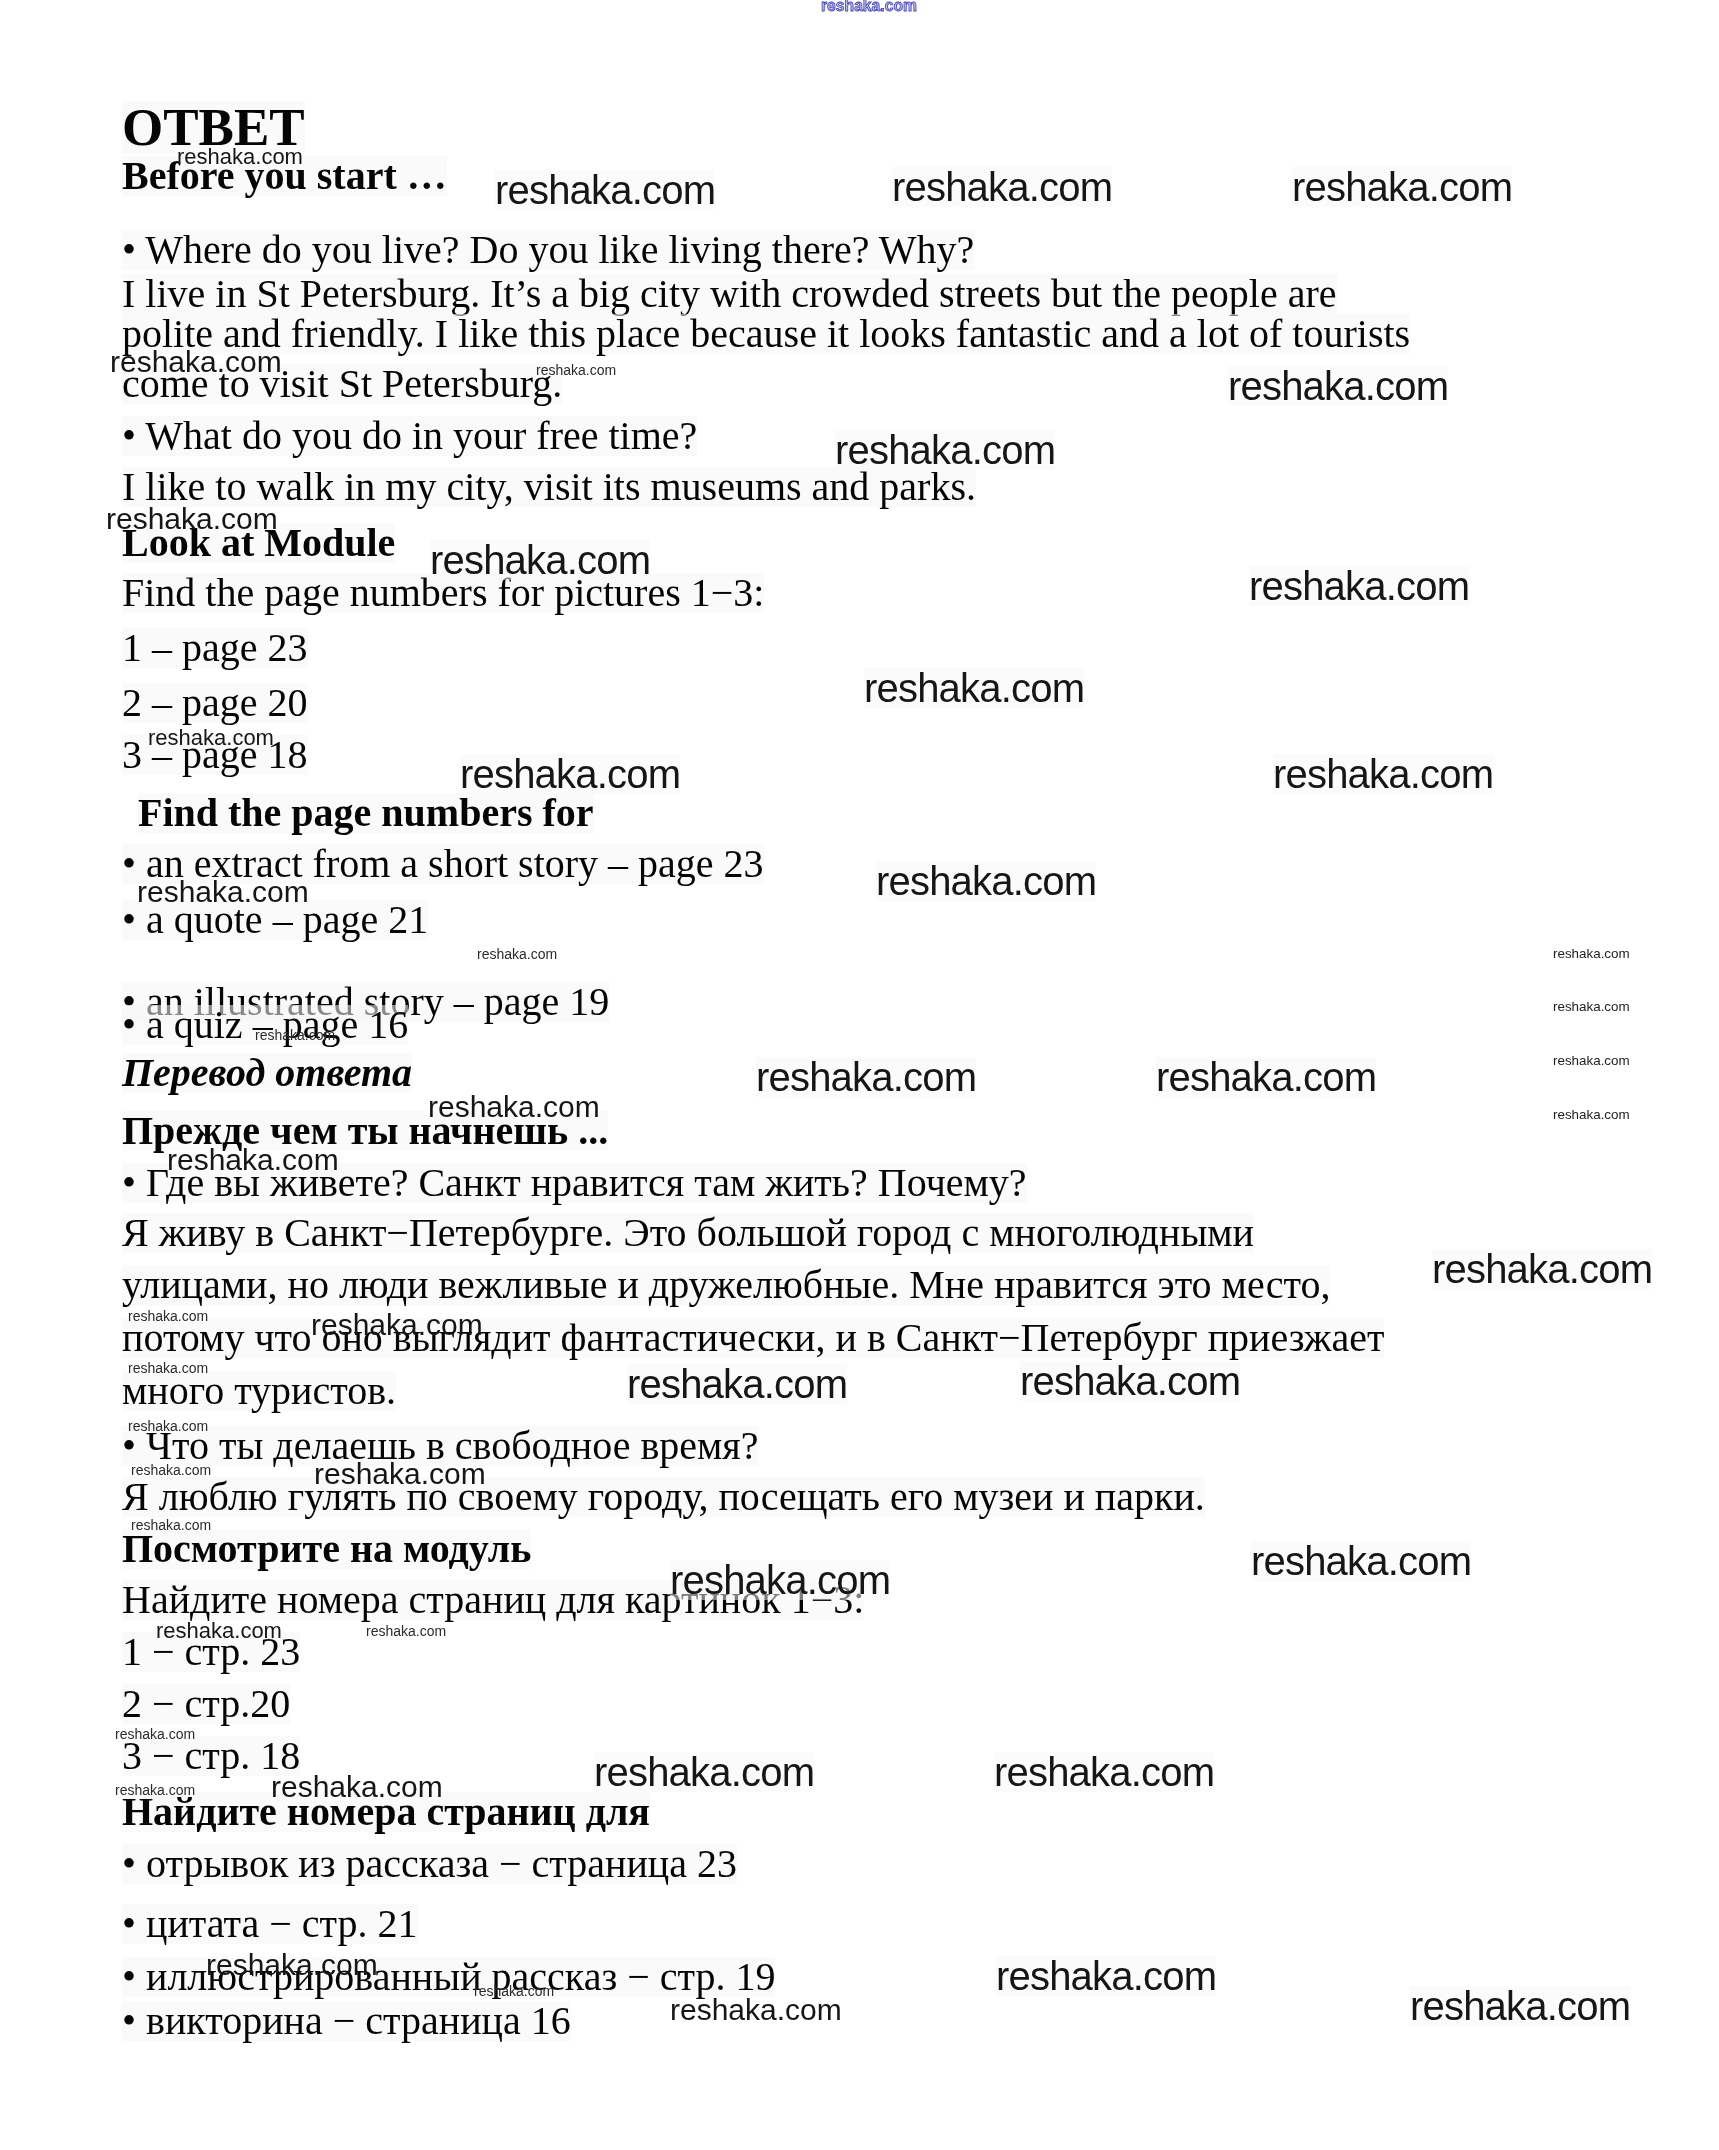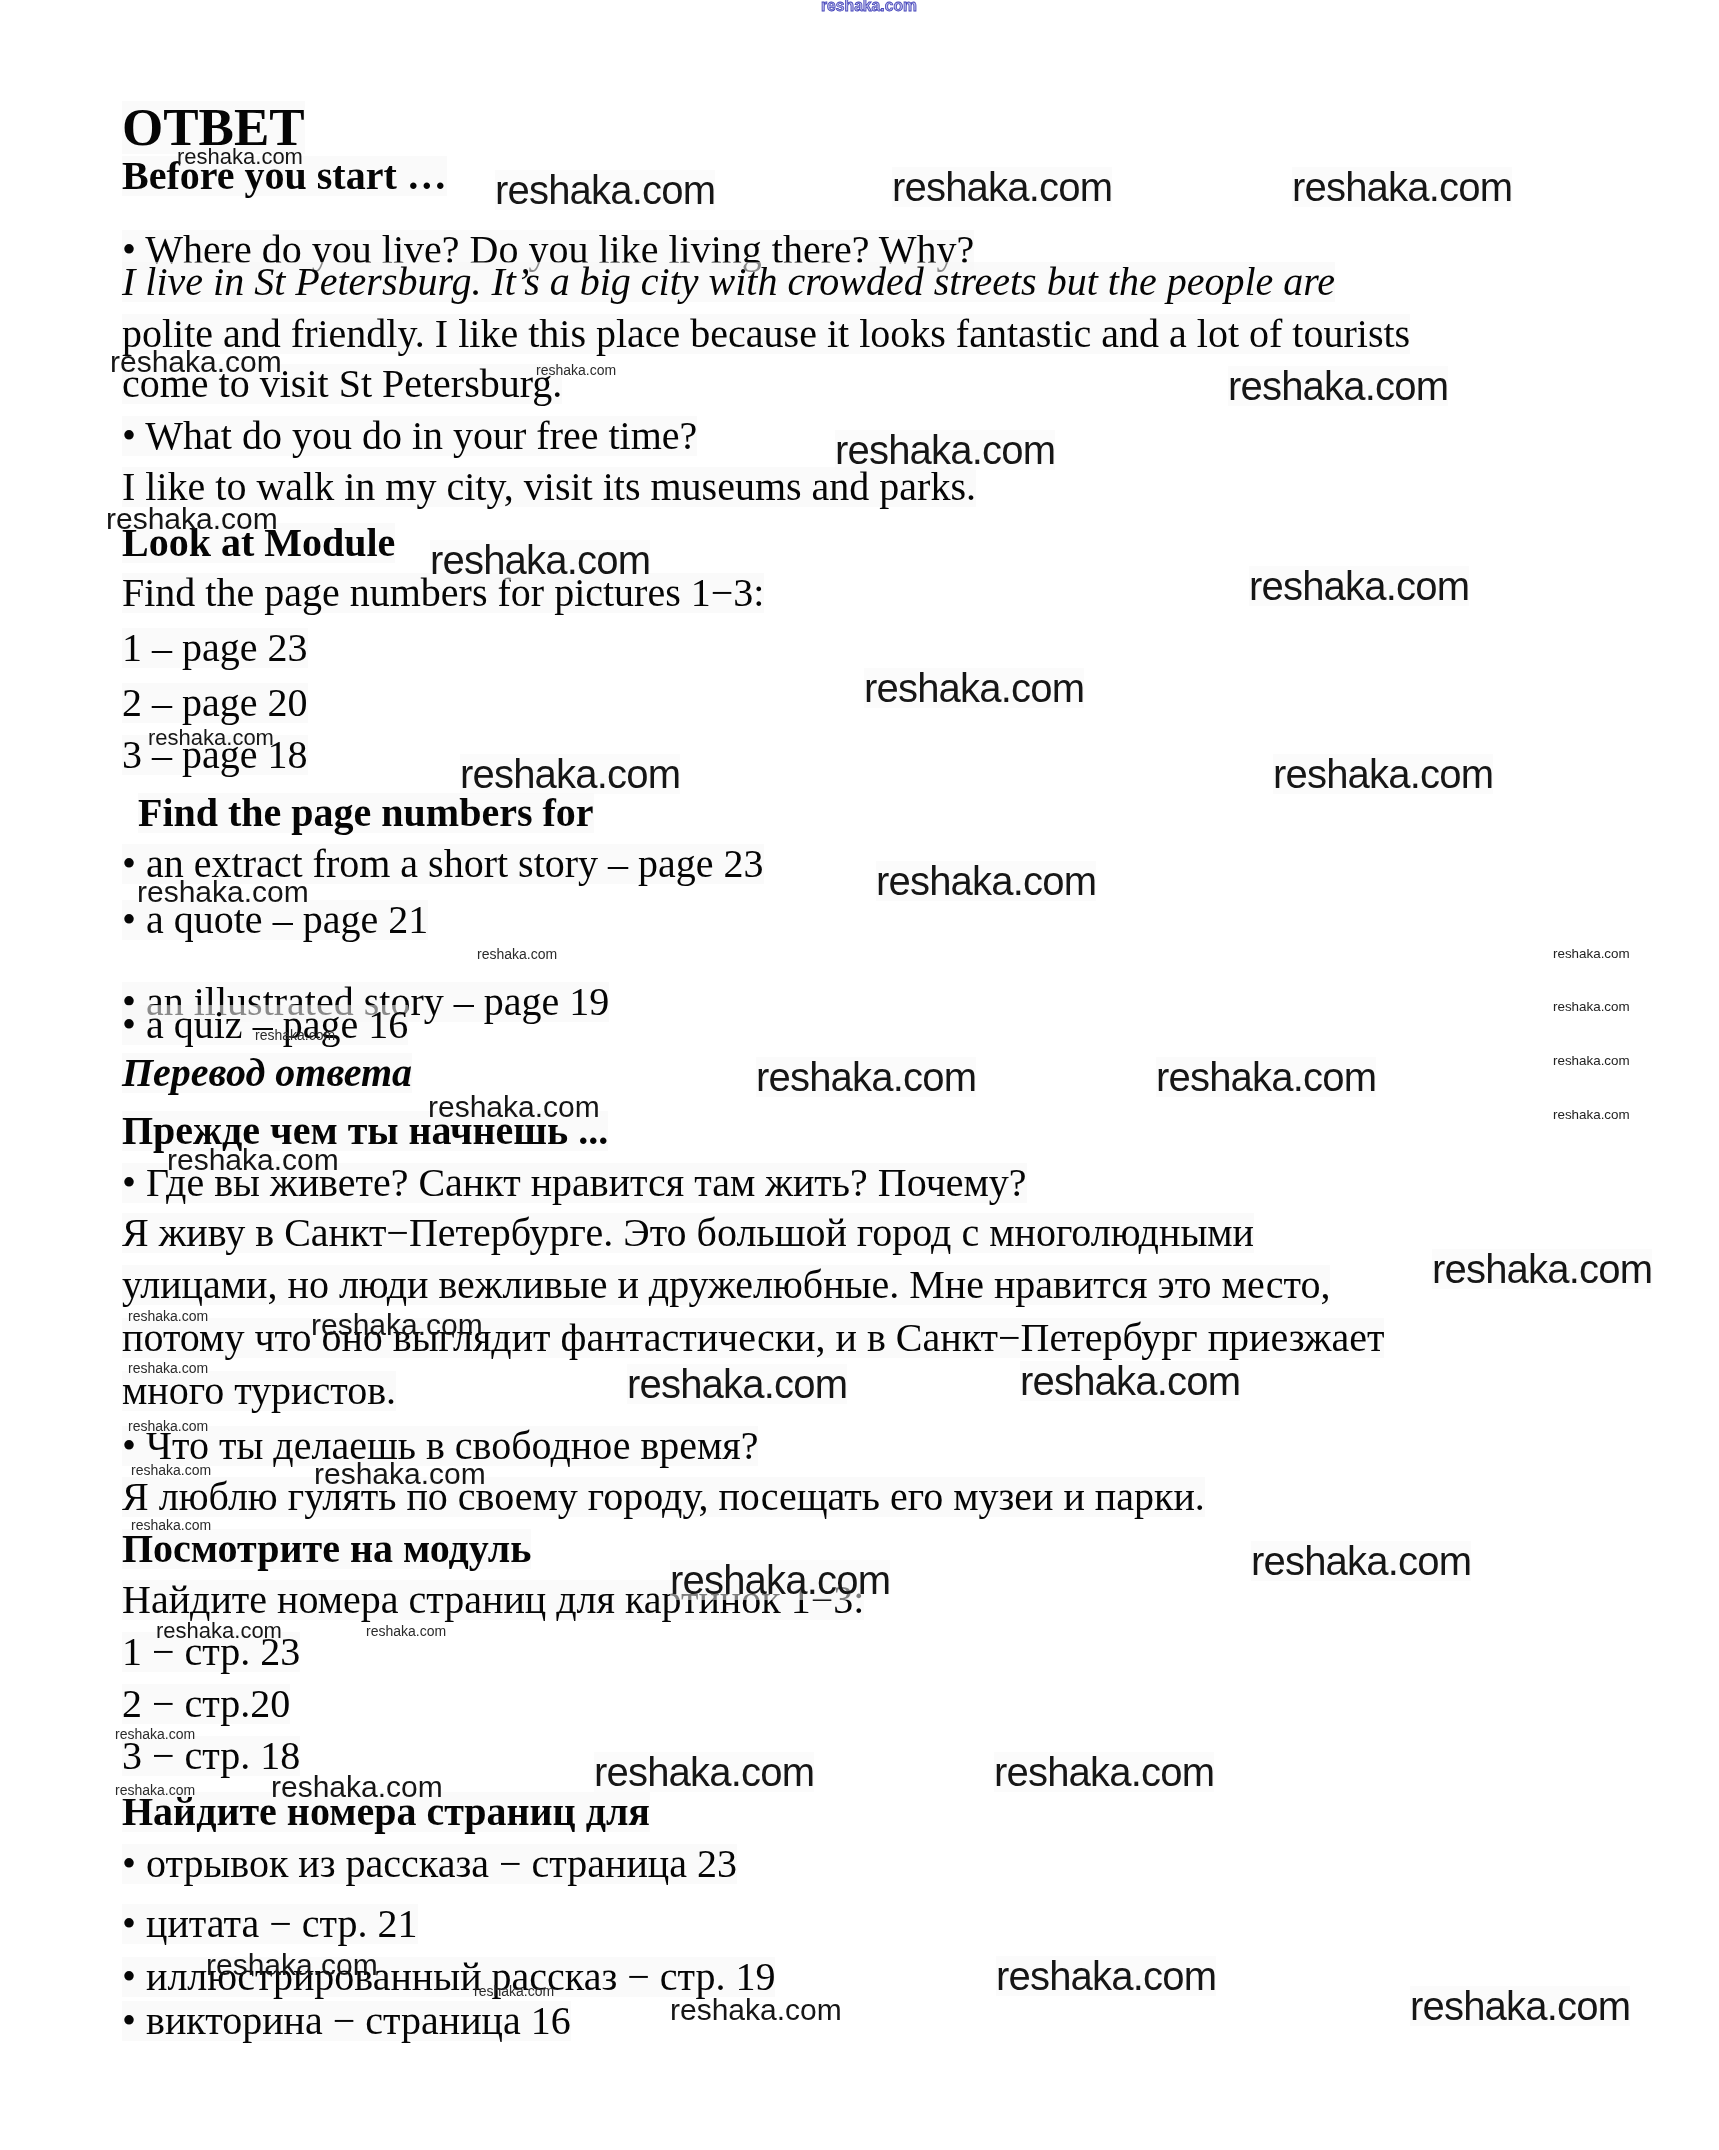--- a/index.html
+++ b/index.html
@@ -46,21 +46,21 @@
     -webkit-text-stroke: 0.8px #4444bb;
   }
 </style>
 </head>
 <body>
 
 <div class="page">
     <div class="line title" style="left: 122px; top: 101px;">ОТВЕТ</div>
     <div class="line bold" style="left: 122px; top: 156px;">Before you start …</div>
     <div class="line " style="left: 122px; top: 230px;">• Where do you live? Do you like living there? Why?</div>
-    <div class="line " style="left: 122px; top: 262px; font-style: italic;">I live in St Petersburg. It’s a big city with crowded streets but the people are</div>
+    <div class="line " style="left: 122px; top: 274px;">I live in St Petersburg. It’s a big city with crowded streets but the people are</div>
     <div class="line " style="left: 122px; top: 364px;">come to visit St Petersburg.</div>
     <div class="line " style="left: 122px; top: 314px;">polite and friendly. I like this place because it looks fantastic and a lot of tourists</div>
     <div class="line " style="left: 122px; top: 416px;">• What do you do in your free time?</div>
     <div class="line " style="left: 122px; top: 467px;">I like to walk in my city, visit its museums and parks.</div>
     <div class="line bold" style="left: 122px; top: 523px;">Look at Module</div>
     <div class="line " style="left: 122px; top: 573px;">Find the page numbers for pictures 1−3:</div>
     <div class="line " style="left: 122px; top: 628px;">1 – page 23</div>
     <div class="line " style="left: 122px; top: 683px;">2 – page 20</div>
     <div class="line " style="left: 122px; top: 735px;">3 – page 18</div>
     <div class="line bold" style="left: 138px; top: 793px;">Find the page numbers for</div>

